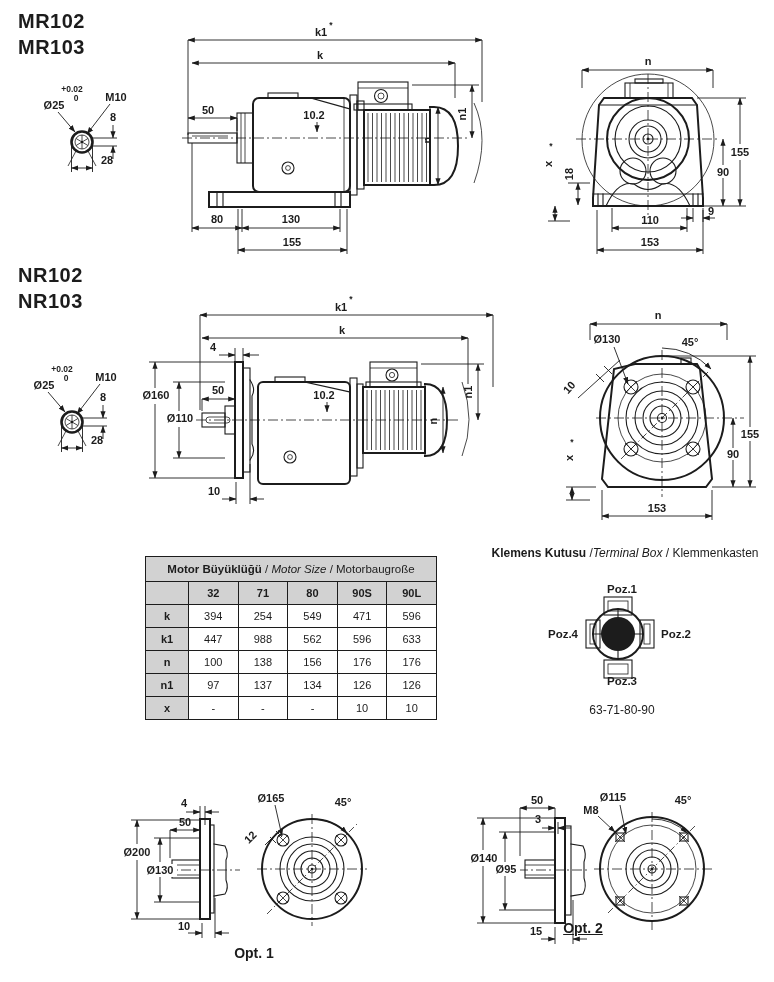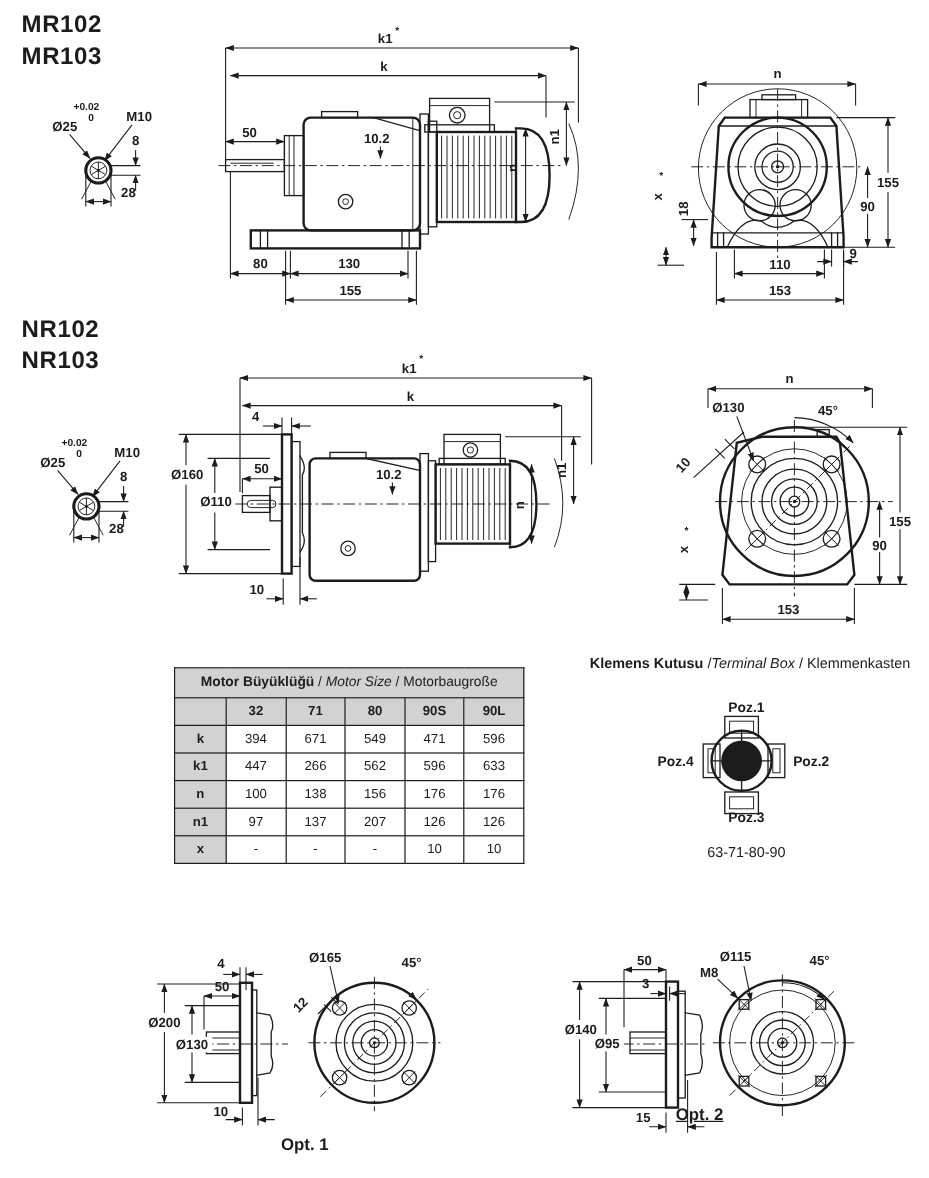--- a/index.html
+++ b/index.html
@@ -378,46 +378,46 @@
         <th class="hd"></th>
         <th class="hd">32</th>
         <th class="hd">71</th>
         <th class="hd">80</th>
         <th class="hd">90S</th>
         <th class="hd">90L</th>
       </tr>
       <tr>
         <th class="hd">k</th>
         <td>394</td>
-        <td>671</td>
+        <td>254</td>
         <td>549</td>
         <td>471</td>
         <td>596</td>
       </tr>
       <tr>
         <th class="hd">k1</th>
         <td>447</td>
-        <td>266</td>
+        <td>988</td>
         <td>562</td>
         <td>596</td>
         <td>633</td>
       </tr>
       <tr>
         <th class="hd">n</th>
         <td>100</td>
         <td>138</td>
         <td>156</td>
         <td>176</td>
         <td>176</td>
       </tr>
       <tr>
         <th class="hd">n1</th>
         <td>97</td>
         <td>137</td>
-        <td>207</td>
+        <td>134</td>
         <td>126</td>
         <td>126</td>
       </tr>
       <tr>
         <th class="hd">x</th>
         <td>-</td>
         <td>-</td>
         <td>-</td>
         <td>10</td>
         <td>10</td>

